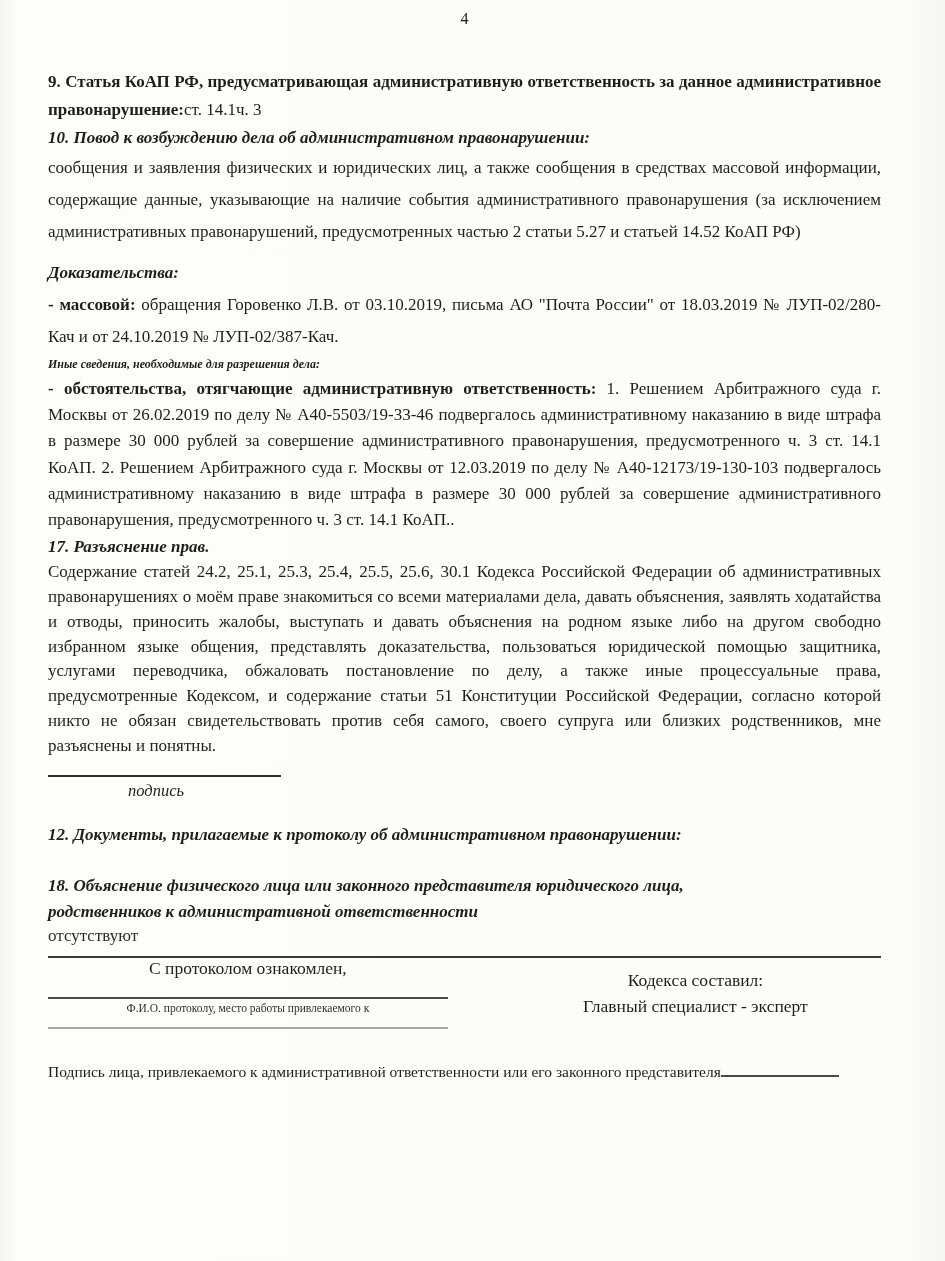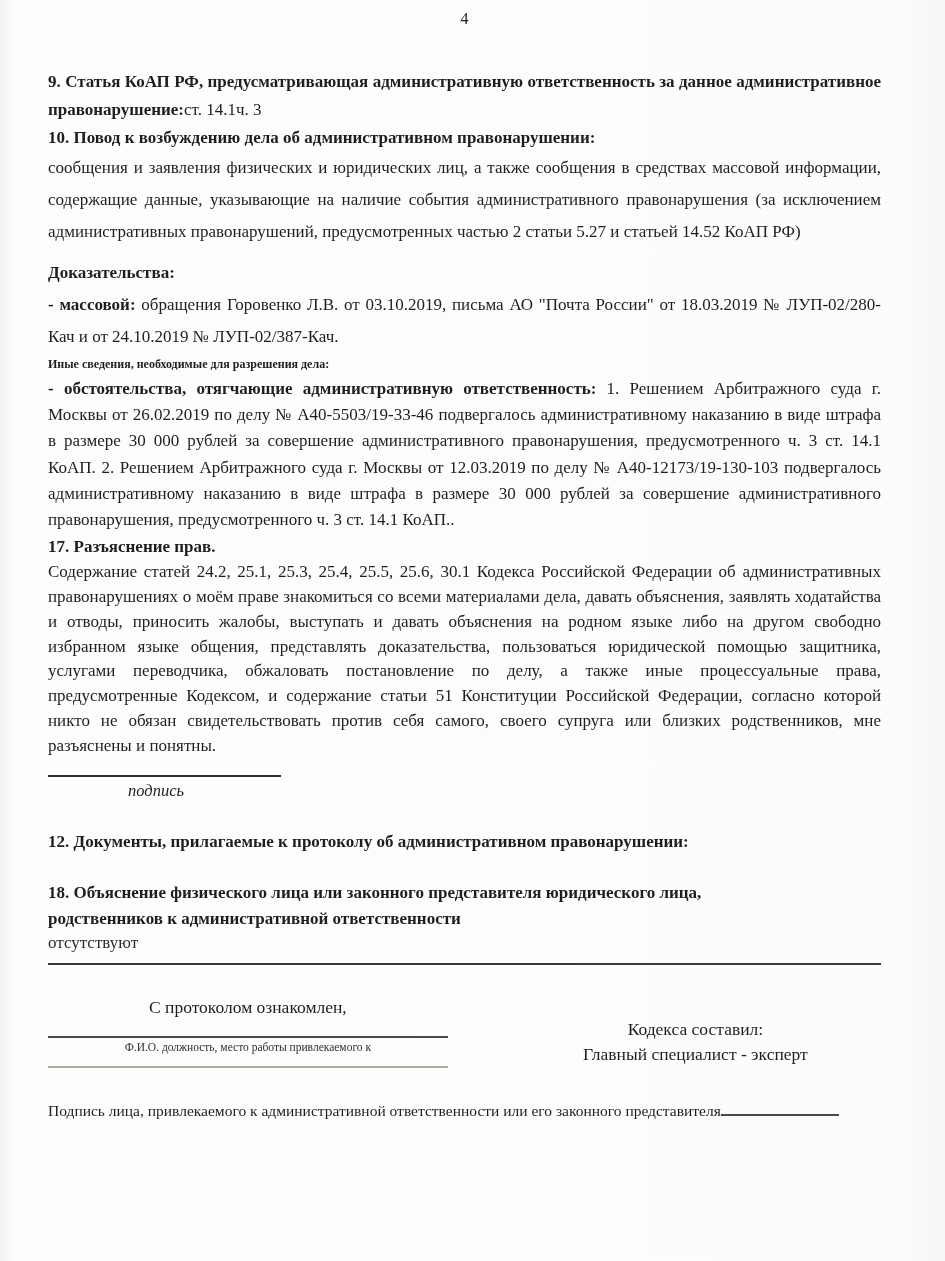--- a/index.html
+++ b/index.html
@@ -10,36 +10,36 @@
     padding:10px 64px 0 48px;
     background:linear-gradient(90deg,#f3f3f1 0px,#fdfdfc 16px,#fcfcfb 900px,#f6f6f4 945px);
     font-family:"Liberation Serif","DejaVu Serif",serif;
     color:#1e1e1e;
     overflow:hidden;
   }
   .pagenum { text-align:center; font-size:16px; }
   p, .h { margin:0; }
   .h9 { margin-top:40px; font-size:17px; line-height:1.64; text-align:justify; }
   .h9 b { font-weight:bold; }
-  .bold { font-weight:bold; }
+  .bold { font-weight:bold;font-style:italic; }
   .h10 { font-size:17px; line-height:1.64; }
   .p10 { font-size:17px; line-height:1.88; text-align:justify; }
   .hEv { margin-top:12px; font-size:17px; line-height:1.6; }
   .pEv { margin-top:2px; font-size:17px; line-height:1.88; text-align:justify; }
   .hOther { margin-top:2px; font-size:12px; line-height:1.6; }
   .pOther { margin-top:2px; font-size:17px; line-height:1.55; text-align:justify; }
   .h11 { font-size:17px; line-height:1.55; }
   .p11 { font-size:17px; line-height:1.46; text-align:justify; }
   .sigline { margin-top:16px; width:233px; border-top:2px solid #303030; height:0; }
   .sigcap { margin:4px 0 0 80px; font-style:italic; font-size:16.5px; }
-  .h12 { margin-top:28px; font-size:17px; line-height:1.5; }
+  .h12 { margin-top:21px; font-size:17px; line-height:1.5; }
   .h13 { margin-top:26px; font-size:17px; line-height:1.5; }
   .s13val { font-size:17px; line-height:1.45; color:#2b2b2b; }
   .rule13 { margin-top:7px; border-top:2px solid #3a3a3a; height:0; width:100%; }
-  .footer { display:flex; margin-top:32px; align-items:flex-end; }
+  .footer { display:flex; align-items:center; }
   .fleft { width:420px; }
   .fl-title { text-align:center; font-size:17.5px; }
   .fl-line { margin-top:18px; border-top:2px solid #4a4a4a; height:0; }
   .fl-cap { margin-top:3px; text-align:center; font-size:11.5px; color:#2f2f2f; }
   .fl-line2 { margin-top:13px; border-top:2px solid #a9a9a6; height:0; }
   .fright { width:390px; margin-left:62px; text-align:center; font-size:17.5px; line-height:1.45; padding-top:1px; }
   .bottom { margin-top:32px; font-size:15.5px; line-height:1.4; }
   .u { display:inline-block; width:118px; border-bottom:2px solid #4a4a4a; height:2px; vertical-align:baseline; }
 </style>
 </head>
@@ -72,21 +72,21 @@
     <div class="bold">18. Объяснение физического лица или законного представителя юридического лица,</div>
     <div class="bold">родственников к административной ответственности</div>
   </div>
   <p class="s13val">отсутствуют</p>
   <div class="rule13"></div>
 
   <div class="footer">
     <div class="fleft">
       <div class="fl-title">С протоколом ознакомлен,</div>
       <div class="fl-line"></div>
-      <div class="fl-cap">Ф.И.О.  должность, место работы привлекаемого к</div>
+      <div class="fl-cap">Ф.И.О.  протоколу, место работы привлекаемого к</div>
       <div class="fl-line2"></div>
     </div>
     <div class="fright">
       <div>Кодекса составил:</div>
       <div>Главный специалист - эксперт</div>
     </div>
   </div>
 
   <p class="bottom"><span>Подпись лица, привлекаемого к административной ответственности или его законного представителя</span><span class="u"></span></p>
 

